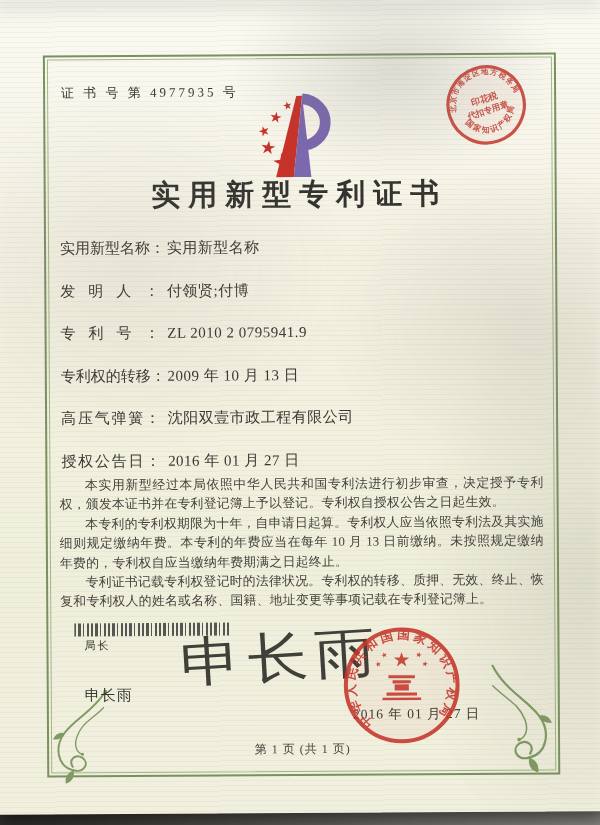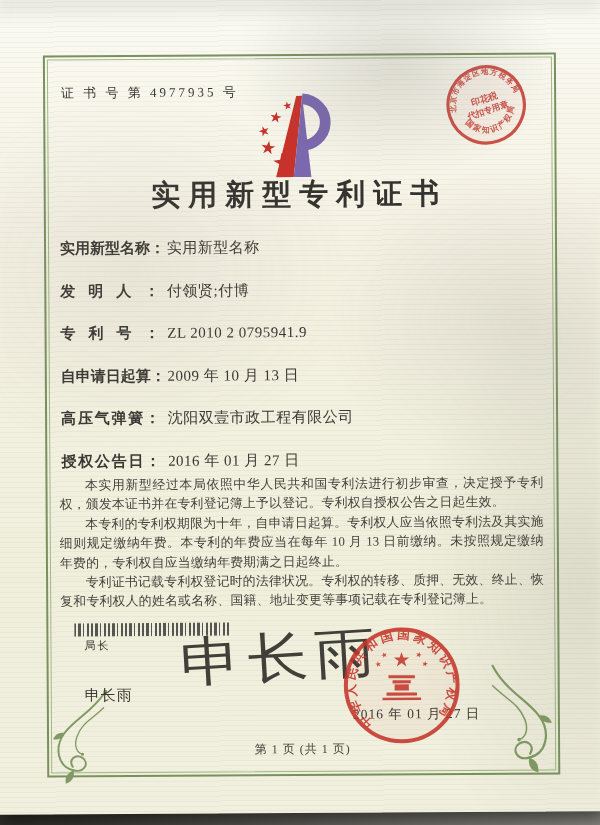--- a/index.html
+++ b/index.html
@@ -22,21 +22,21 @@
   .frame{position:absolute;left:48px;top:59px;right:46px;bottom:37px;
     border:2px solid #78915f;}
   .frame::after{content:"";position:absolute;inset:2px;border:1px solid #a2b787;}
   .abs{position:absolute;}
   .cert-no{left:66px;top:88px;font-size:13px;letter-spacing:3px;color:#3c3a35;}
   .logo{left:250px;top:96px;}
   .title{left:0;right:0;top:180px;text-align:center;font-size:29px;font-weight:bold;
     letter-spacing:8px;color:#35332f;}
   .fields{left:64px;top:243px;width:470px;}
   .field-row{height:42.5px;font-size:15px;color:#3a3833;white-space:nowrap;}
-  .field-label{display:inline-block;width:6.6em;text-align:justify;text-align-last:justify;color:#3a3833;font-weight:bold;}
+  .field-label{display:inline-block;width:6.6em;text-align:justify;text-align-last:justify;color:#3a3833;}
   .field-value{margin-left:4px;letter-spacing:.5px;}
   .paras{left:62px;top:480px;width:484px;color:#44423c;}
   .paras p{margin:0;font-size:12.8px;line-height:19.4px;text-indent:2em;text-align:justify;
     letter-spacing:.3px;}
   .barcode{left:76px;top:627px;width:156px;height:13px;opacity:.85;
     background:repeating-linear-gradient(90deg,
       #3b3b3b 0 2px,rgba(0,0,0,0) 2px 4px,#3b3b3b 4px 7px,rgba(0,0,0,0) 7px 9px,
       #3b3b3b 9px 10px,rgba(0,0,0,0) 10px 13px,#3b3b3b 13px 15px,rgba(0,0,0,0) 15px 17px);}
   .sig-title{left:86px;top:642px;font-size:11px;letter-spacing:2px;color:#3a3833;}
   .sig-name{left:86px;top:690px;font-size:15px;letter-spacing:1px;color:#3a3833;}
@@ -128,21 +128,21 @@
       </div>
       <div class="field-row">
         <span class="field-label">发明人：</span>
         <span class="field-value">付领贤;付博</span>
       </div>
       <div class="field-row">
         <span class="field-label">专利号：</span>
         <span class="field-value">ZL 2010 2 0795941.9</span>
       </div>
       <div class="field-row">
-        <span class="field-label">自申请日起算：</span>
+        <span class="field-label">专利权的转移：</span>
         <span class="field-value">2009 年 10 月 13 日</span>
       </div>
       <div class="field-row">
         <span class="field-label">高压气弹簧：</span>
         <span class="field-value">沈阳双壹市政工程有限公司</span>
       </div>
       <div class="field-row">
         <span class="field-label">授权公告日：</span>
         <span class="field-value">2016 年 01 月 27 日</span>
       </div>

